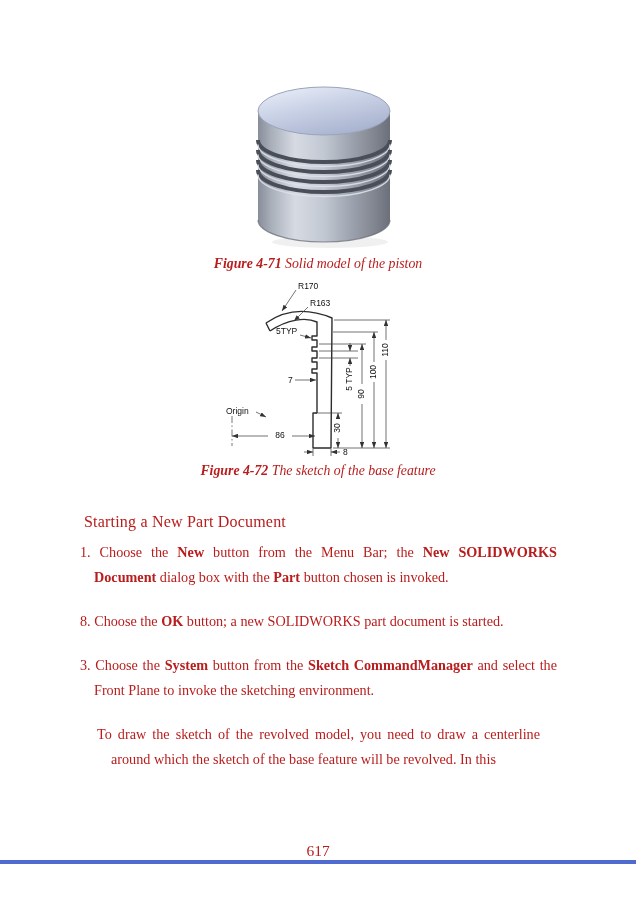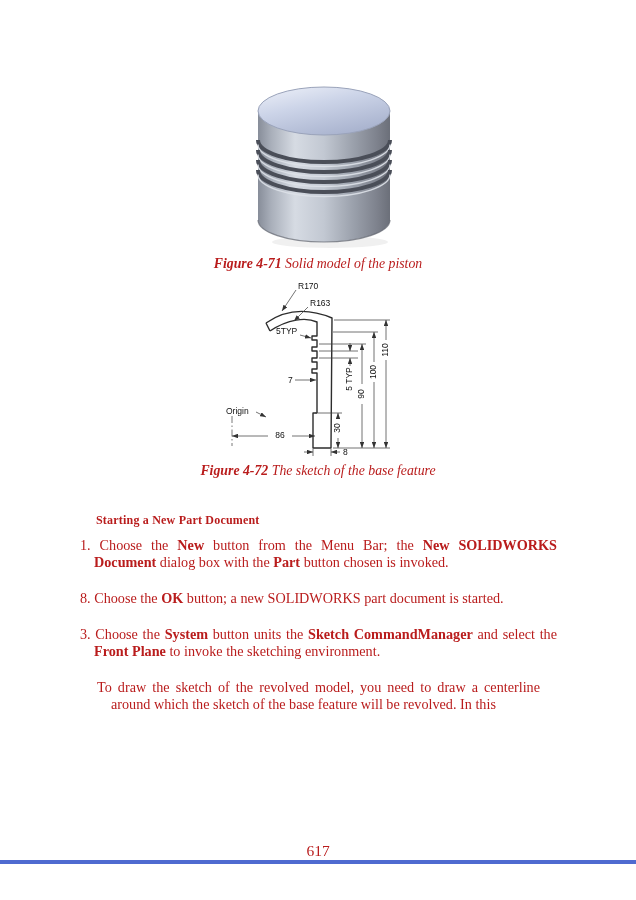--- a/index.html
+++ b/index.html
@@ -4,23 +4,23 @@
 <style>
   *{box-sizing:border-box}
   body{margin:0;background:#ffffff}
   .page{position:relative;width:636px;height:864px;background:#fff;font-family:"Liberation Serif",serif;color:#b91c1c;overflow:hidden}
   .fig-piston{position:absolute;left:246px;top:84px}
   .fig-sketch{position:absolute;left:222px;top:276px}
   .caption{position:absolute;left:0;width:100%;text-align:center;font-size:13.8px}
   .cap1{top:256px}
   .cap2{top:463px}
   .content{position:absolute;left:80px;top:513px;width:477px}
-  .content h2{font-size:12px;font-weight:bold;margin:0 16px 9px;letter-spacing:.2px}
+  .content h2{font-size:16px;font-weight:normal;margin:0 4px 9px;letter-spacing:.2px}
   .content h2.h2-2{margin-top:21px;margin-bottom:2px}
-  .li{margin:0 0 19px;font-size:14.2px;line-height:17px;text-align:justify;padding-left:14px;text-indent:-14px}
+  .li{margin:0 0 19px;font-size:14.2px;line-height:25px;text-align:justify;padding-left:14px;text-indent:-14px}
   .para{margin:17px}
   .pageno{position:absolute;top:842px;left:0;width:100%;text-align:center;font-size:15.5px}
   .bottombar{position:absolute;left:0;bottom:0;width:100%;height:4px}
   svg text.dim{font-family:"Liberation Sans",sans-serif;font-size:8.5px;fill:#111}
   svg text.mid{text-anchor:middle;dominant-baseline:middle}
   .dline{stroke:#444;stroke-width:.75;fill:none}
   .arrE{marker-end:url(#arr)}
   .pline{stroke:#2d2d2d;stroke-width:1.4;fill:none;stroke-linejoin:round}
   .cline{stroke:#555;stroke-width:.8;stroke-dasharray:7 2.5 1.5 2.5;fill:none}
 </style>
@@ -122,21 +122,21 @@
       <text class="dim" x="121" y="179">8</text>
     </svg>
   </div>
 
   <div class="caption cap2"><span style="font-weight: bold; font-style: italic;">Figure 4-72 </span><span style="font-style: italic; text-align: right;">The sketch of the base feature</span></div>
 
   <div class="content">
     <h2>Starting a New Part Document</h2>
     <p class="li"><span>1. Choose the </span><span style="font-weight: bold;">New</span><span> button from the Menu Bar; the </span><span style="font-weight: bold;">New SOLIDWORKS Document</span><span> dialog box with the </span><span style="font-weight: bold;">Part</span><span> button chosen is invoked.</span></p>
     <p class="li"><span>8. Choose the </span><span style="font-weight: bold; margin-top: 21px;">OK</span><span> button; a new SOLIDWORKS part document is started.</span></p>
-    <p class="li"><span>3. Choose the </span><span style="font-weight: bold;">System</span><span> button units the </span><span style="font-weight: bold;">Sketch CommandManager</span><span> and select the </span><span style="font-weight: bold;">Front Plane</span><span> to invoke the sketching environment.</span></p>
+    <p class="li"><span>3. Choose the </span><span style="font-weight: bold;">System</span><span> button from the </span><span style="font-weight: bold;">Sketch CommandManager</span><span> and select the </span><span style="font-weight: normal;">Front Plane</span><span> to invoke the sketching environment.</span></p>
     <p class="li para"><span>To draw the sketch of the revolved model, you need to draw a centerline around which the sketch of the base feature will be revolved. In this</span></p>
   </div>
 
   <div class="pageno">617</div>
 
   <div class="bottombar" style="background: rgb(79, 107, 208);"></div>
 
 </div>
 
 </body></html>

